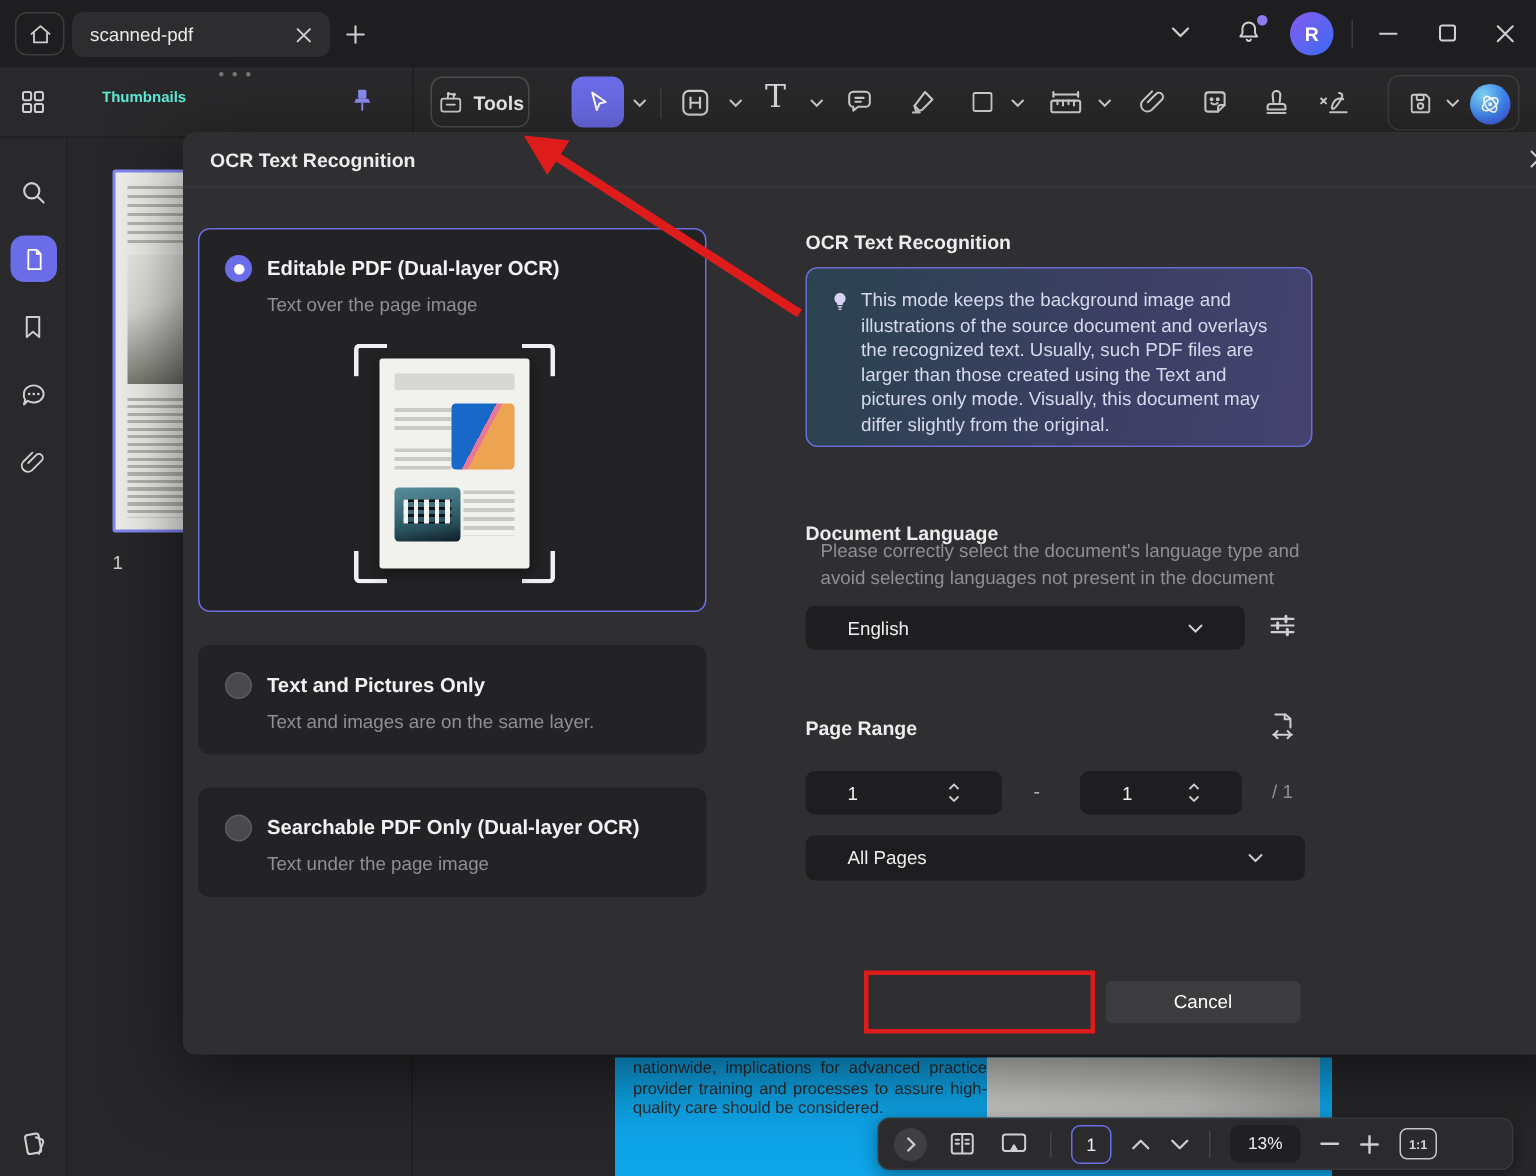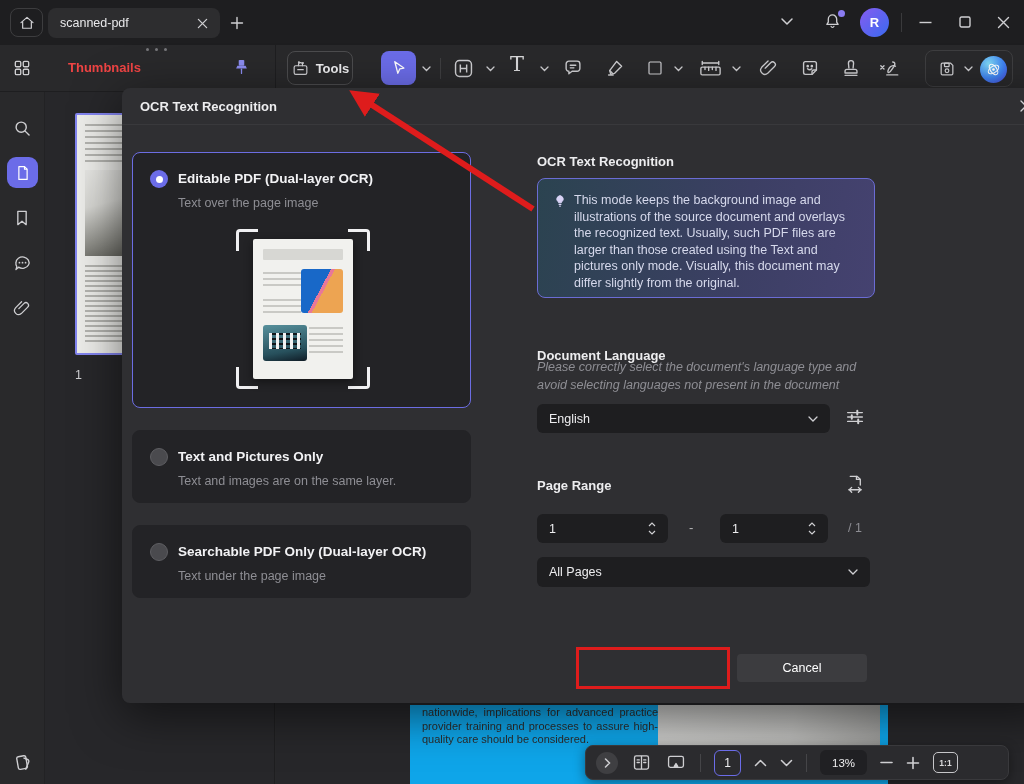--- a/index.html
+++ b/index.html
@@ -21,21 +21,21 @@
   .avatar { position:absolute; left:860px; top:8px; width:29px; height:29px; border-radius:50%; background:linear-gradient(135deg,#7e5ef0 10%,#4169f0 90%); display:flex; align-items:center; justify-content:center; font-size:13px; font-weight:bold; color:#fff; }
   .tb-div { position:absolute; left:901px; top:13px; width:1px; height:19px; background:#3a3a3c; }
   .win-btn { position:absolute; top:6px; width:34px; height:32px; display:flex; align-items:center; justify-content:center; }
   .win-min { left:908px; } .win-max { left:948px; } .win-close { left:986px; }
 
   
   .subrow { position:absolute; left:0; top:45px; width:1024px; height:47px; background:#29292b; border-bottom:1px solid #1e1e20; }
   .grid-btn { position:absolute; left:12px; top:13px; }
   .panel-handle { position:absolute; left:146px; top:3px; display:flex; gap:6px; }
   .panel-handle i { width:3px; height:3px; border-radius:50%; background:#77777a; }
-  .panel-title { position:absolute; left:68px; top:15px; font-size:13px; font-weight:bold; color:#ef4444; }
+  .panel-title { position:absolute; left:68px; top:15px; font-size:10px; font-weight:bold; color:#5eead4; }
   .pin-btn { position:absolute; left:232px; top:11px; color:#8b8cf0; }
   .subrow-div { position:absolute; left:275px; top:0; width:1px; height:47px; background:#1e1e20; }
   .tools-btn { position:absolute; left:287px; top:6px; width:66px; height:34px; border:1px solid #4c4c4e; border-radius:8px; display:flex; align-items:center; justify-content:center; gap:6px; }
   .tools-label { font-size:13px; font-weight:bold; color:#ededef; }
   .tool { position:absolute; top:12px; }
   .tool-select { position:absolute; left:381px; top:6px; width:35px; height:34px; background:#6b6ce8; border-radius:8px; display:flex; align-items:center; justify-content:center; }
   .dd-chev { position:absolute; top:21px; }
   .vdiv { position:absolute; left:440px; top:13px; width:1px; height:21px; background:#3e3e40; }
   .t-glyph { font-family:"DejaVu Serif", serif; font-size:21px; color:#d8d8da; line-height:1; }
   .save-group { position:absolute; left:925px; top:5px; width:88px; height:37px; border:1px solid #3e3e40; border-radius:8px; }
@@ -85,22 +85,22 @@
   .mp-img { position:absolute; right:10px; top:30px; width:42px; height:44px; border-radius:3px; background:linear-gradient(118deg,#1868c8 46%,#e87898 46% 52%,#eda452 52%); }
   .mp-kb { position:absolute; left:10px; top:86px; width:44px; height:36px; border-radius:3px; background:linear-gradient(170deg,#57909c 0%,#27505c 70%,#101c26 100%); overflow:hidden; }
   .mp-kb::after { content:""; position:absolute; left:6px; top:8px; right:6px; height:16px; background:repeating-linear-gradient(90deg,#f2f2f2 0 3px, transparent 3px 7px), repeating-linear-gradient(#101418 0 2px, transparent 2px 5px); }
   .mp-l3 { position:absolute; right:10px; top:88px; width:34px; height:30px; background:repeating-linear-gradient(#c9c9c5 0 2.5px, transparent 2.5px 6px); }
 
   
   .rc-heading { position:absolute; left:415px; font-size:13px; font-weight:bold; color:#ededef; }
   .info-box { position:absolute; left:415px; top:90px; width:338px; height:120px; border:1px solid #6b6cd4; border-radius:8px; background:linear-gradient(100deg,#2b4350 0%,#3c3f64 60%,#454270 100%); }
   .bulb { position:absolute; left:14px; top:14px; }
   .info-text { position:absolute; left:36px; top:13px; width:290px; font-size:12.5px; line-height:16.6px; color:#d6d9ec; }
-  .helper { position:absolute; left:415px; top:270px; width:330px; font-size:12.5px; line-height:18px; color:#8e8e94;font-style:italic; }
-  .field { position:absolute; background:#1e1e20; border-radius:6px; display:flex; align-items:center; padding:0 12px; font-size:12.5px; color:#ededef;gap:13px; }
+  .helper { position:absolute; left:425px; top:270px; width:330px; font-size:12.5px; line-height:18px; color:#8e8e94; }
+  .field { position:absolute; background:#1e1e20; border-radius:6px; display:flex; align-items:center; padding:0 28px; font-size:12.5px; color:#ededef;gap:13px; }
   .lang-dd { left:415px; top:316px; width:293px; height:29px; }
   .field .grow { flex:1; }
   .sliders-btn { position:absolute; left:722px; top:318px; }
   .range-icon { position:absolute; left:722px; top:385px; }
   .num1 { left:415px; top:426px; width:131px; height:29px; }
   .num2 { left:598px; top:426px; width:108px; height:29px; }
   .range-sep { position:absolute; left:567px; top:432px; font-size:13px; color:#b8b8ba; }
   .range-total { position:absolute; left:726px; top:433px; font-size:12.5px; color:#8e8e94; }
   .steppers { display:flex; flex-direction:column; gap:3px; align-items:center; }
   .pages-dd { left:415px; top:469px; width:333px; height:30px; }

